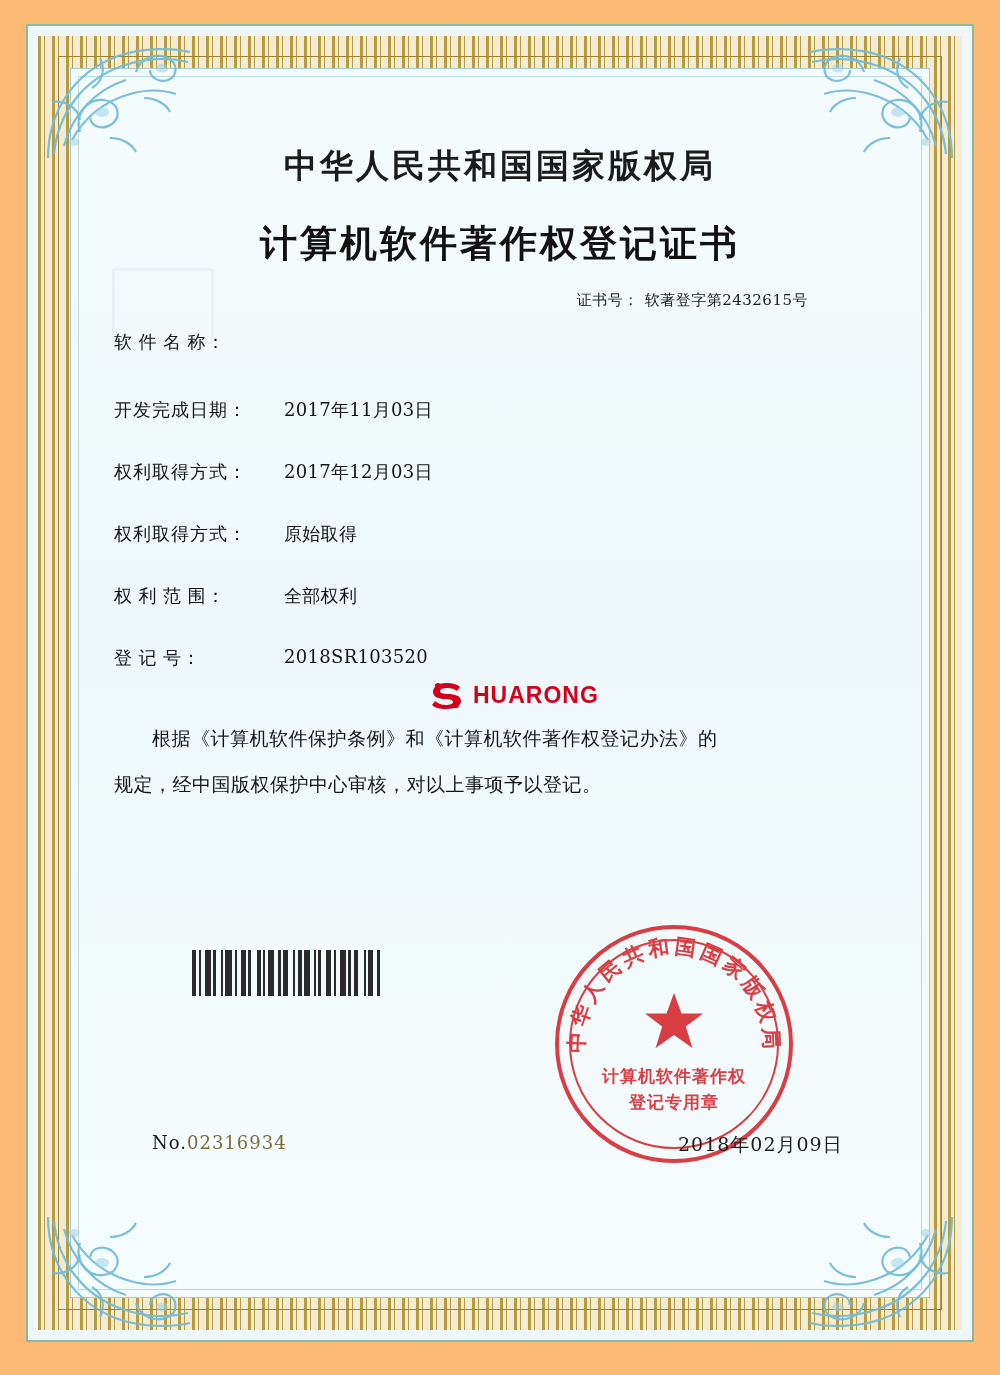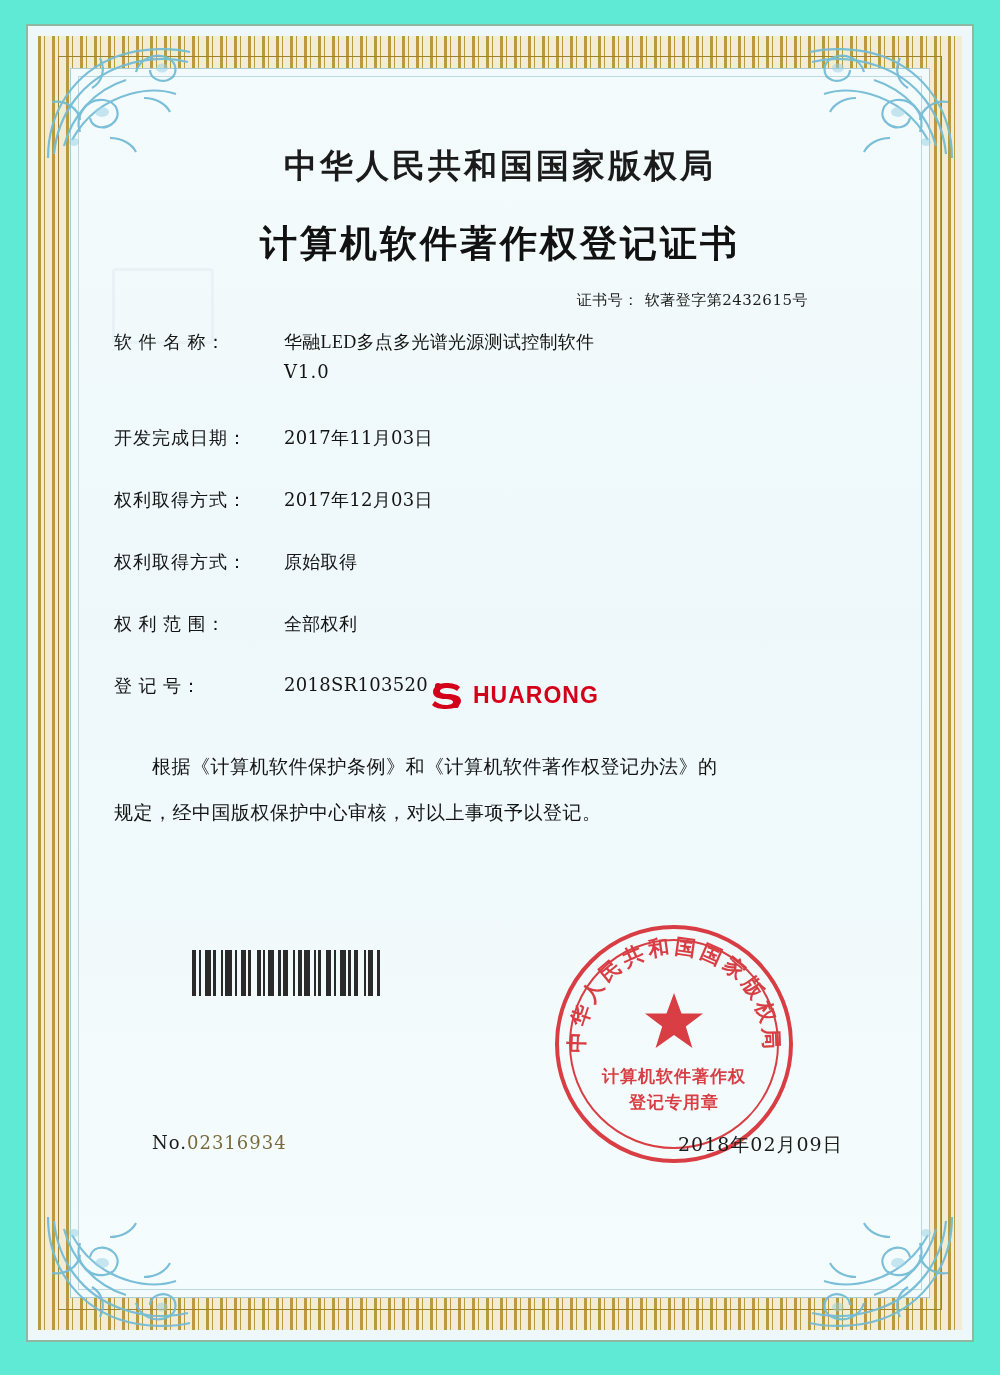--- a/index.html
+++ b/index.html
@@ -11,21 +11,21 @@
     height: 1375px;
     background: #ffffff;
     font-family: "Liberation Serif", serif;
     overflow: hidden;
   }
 
   .page {
     position: relative;
     width: 1000px;
     height: 1375px;
-    background: #5eead4;
+    background: #fdba74;
   }
 
   
   .frame-outer {
     position: absolute;
     left: 26px;
     top: 24px;
     width: 948px;
     height: 1318px;
     background: #eef8fa;
@@ -380,24 +380,20 @@
     <div class="title-main">中华人民共和国国家版权局</div>
 
     <div class="title-sub">计算机软件著作权登记证书</div>
 
     <div class="certno-row">
       <span class="lbl">证书号：</span><span class="val">软著登字第2432615号</span>
     </div>
 
     <div class="field">
       <span class="lbl">软 件 名 称：</span>
-      <span class="val">
-        <span>华融LED多点多光谱光源测试控制软件</span>
-        <span class="line2">V1.0</span>
-      </span>
     </div>
 
 
     <div class="field gap-lg">
       <span class="lbl">开发完成日期：</span>
       <span class="val val-mono">2017年11月03日</span>
     </div>
 
     <div class="field gap-md">
       <span class="lbl">权利取得方式：</span>

